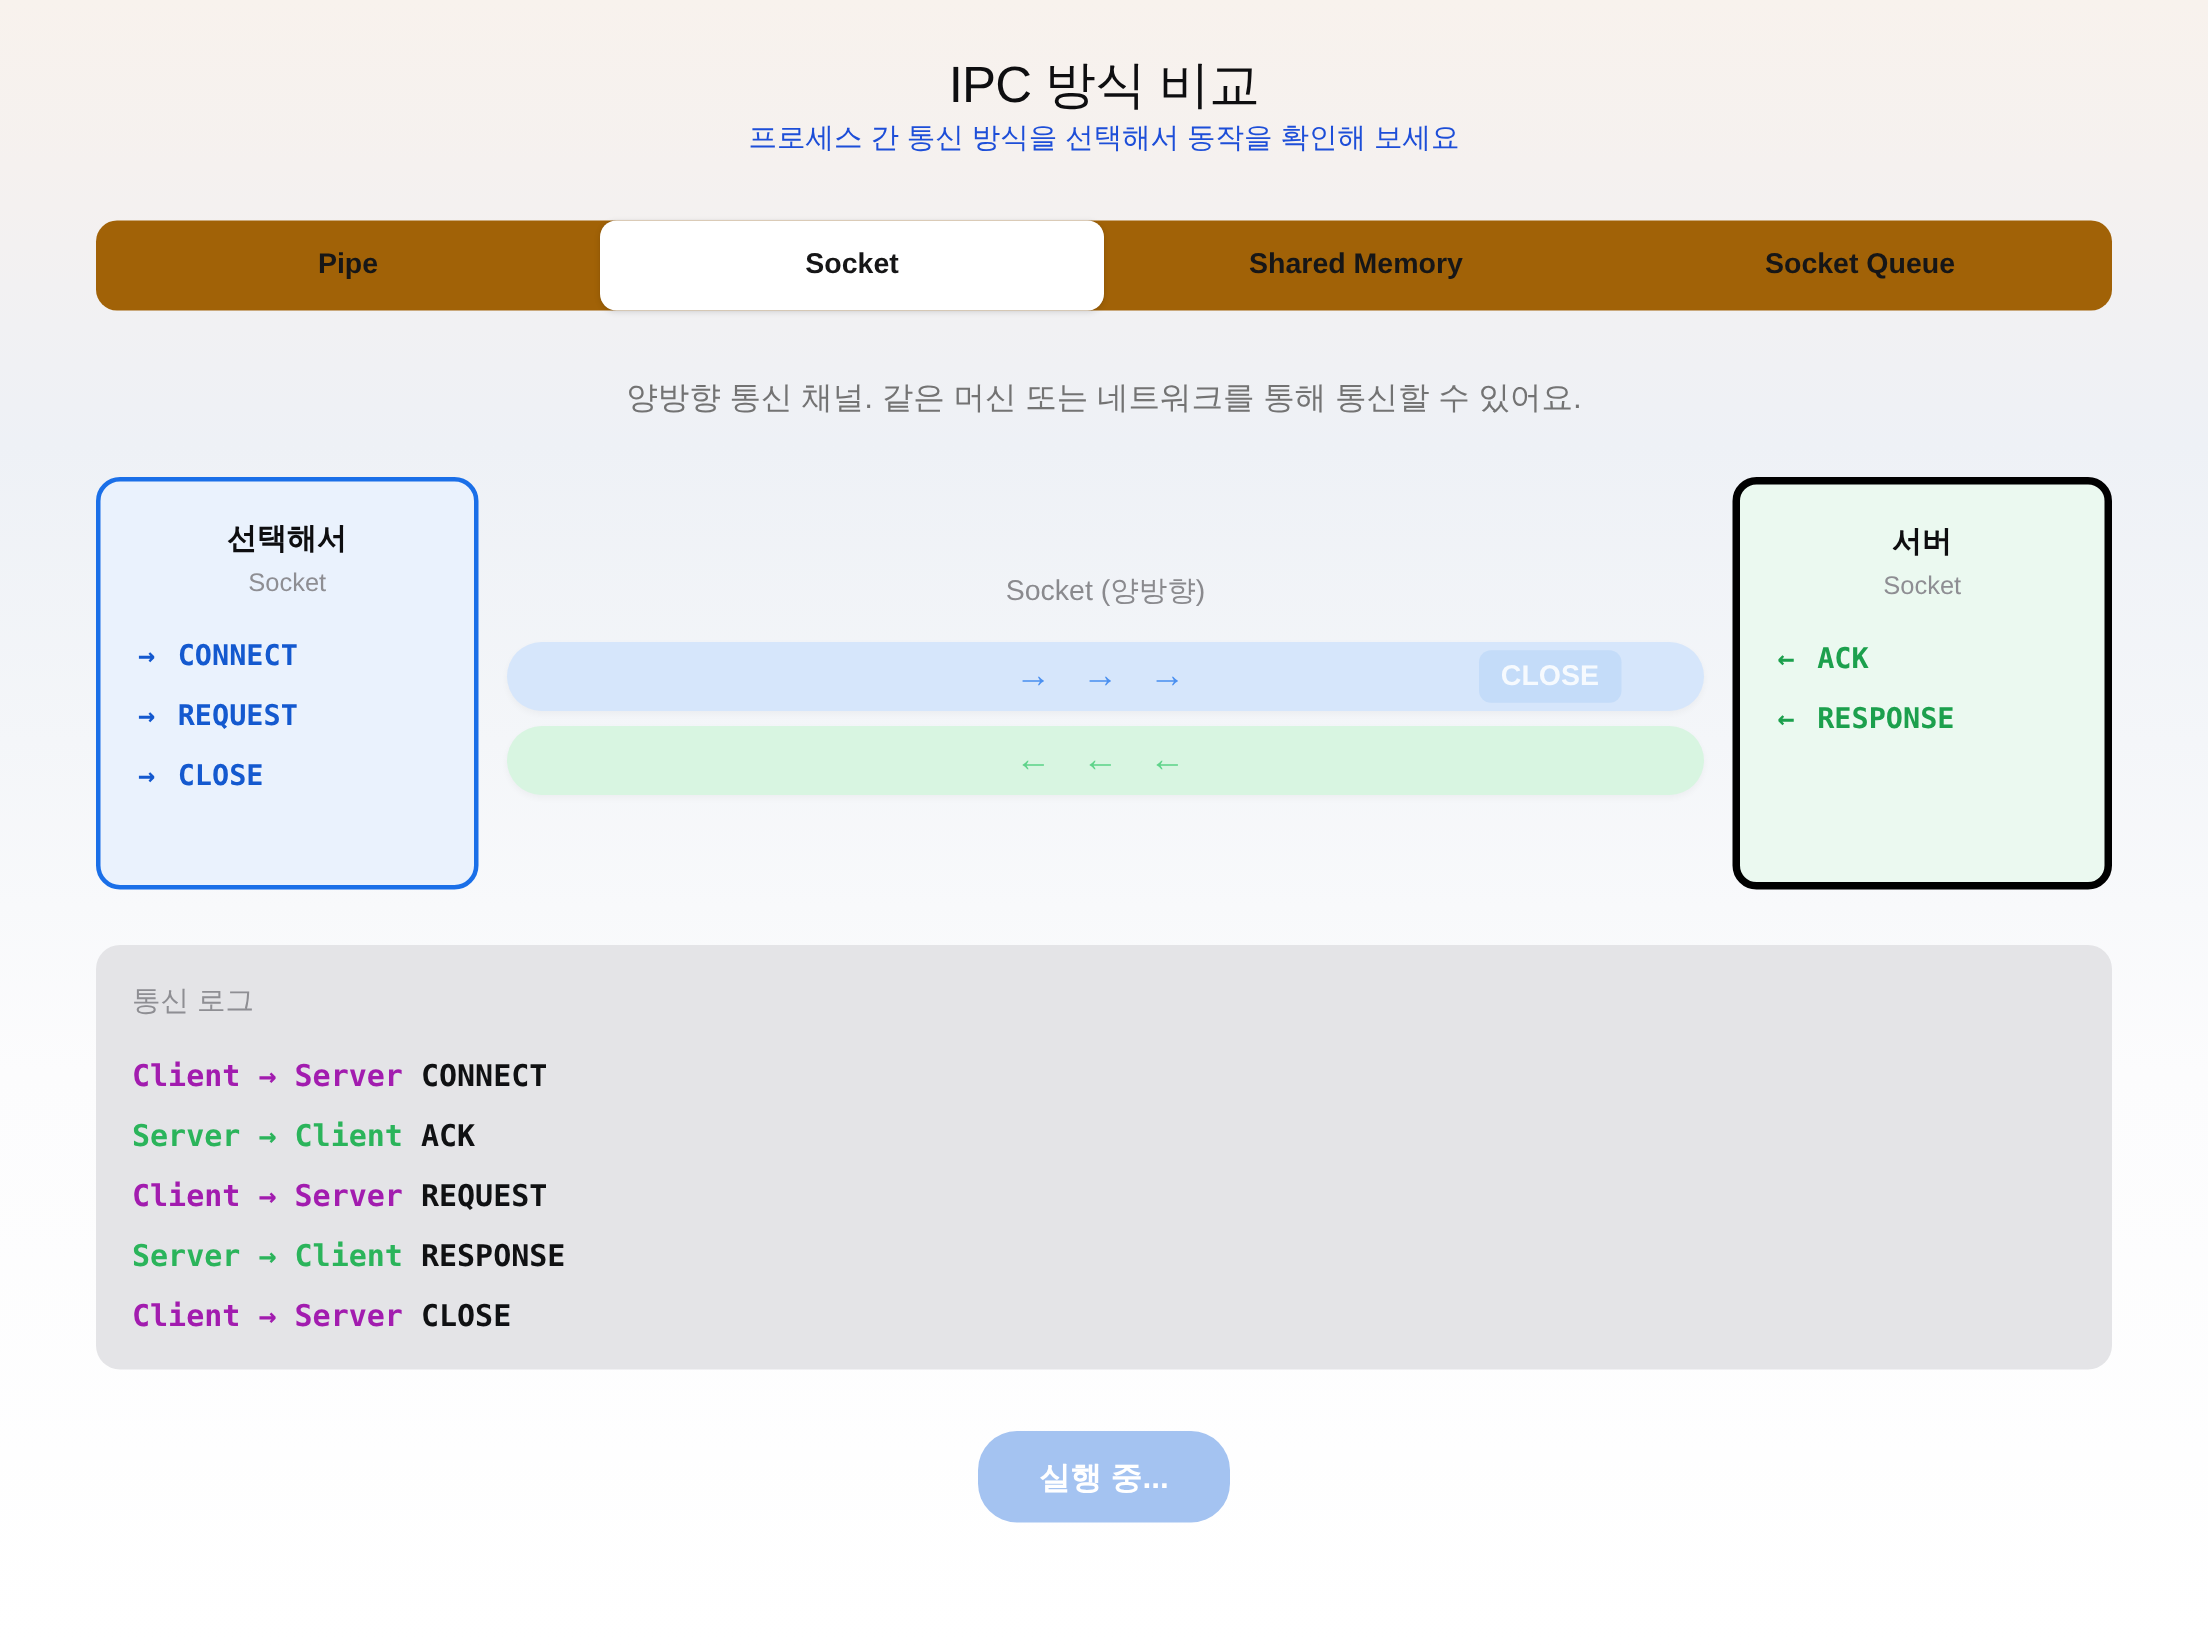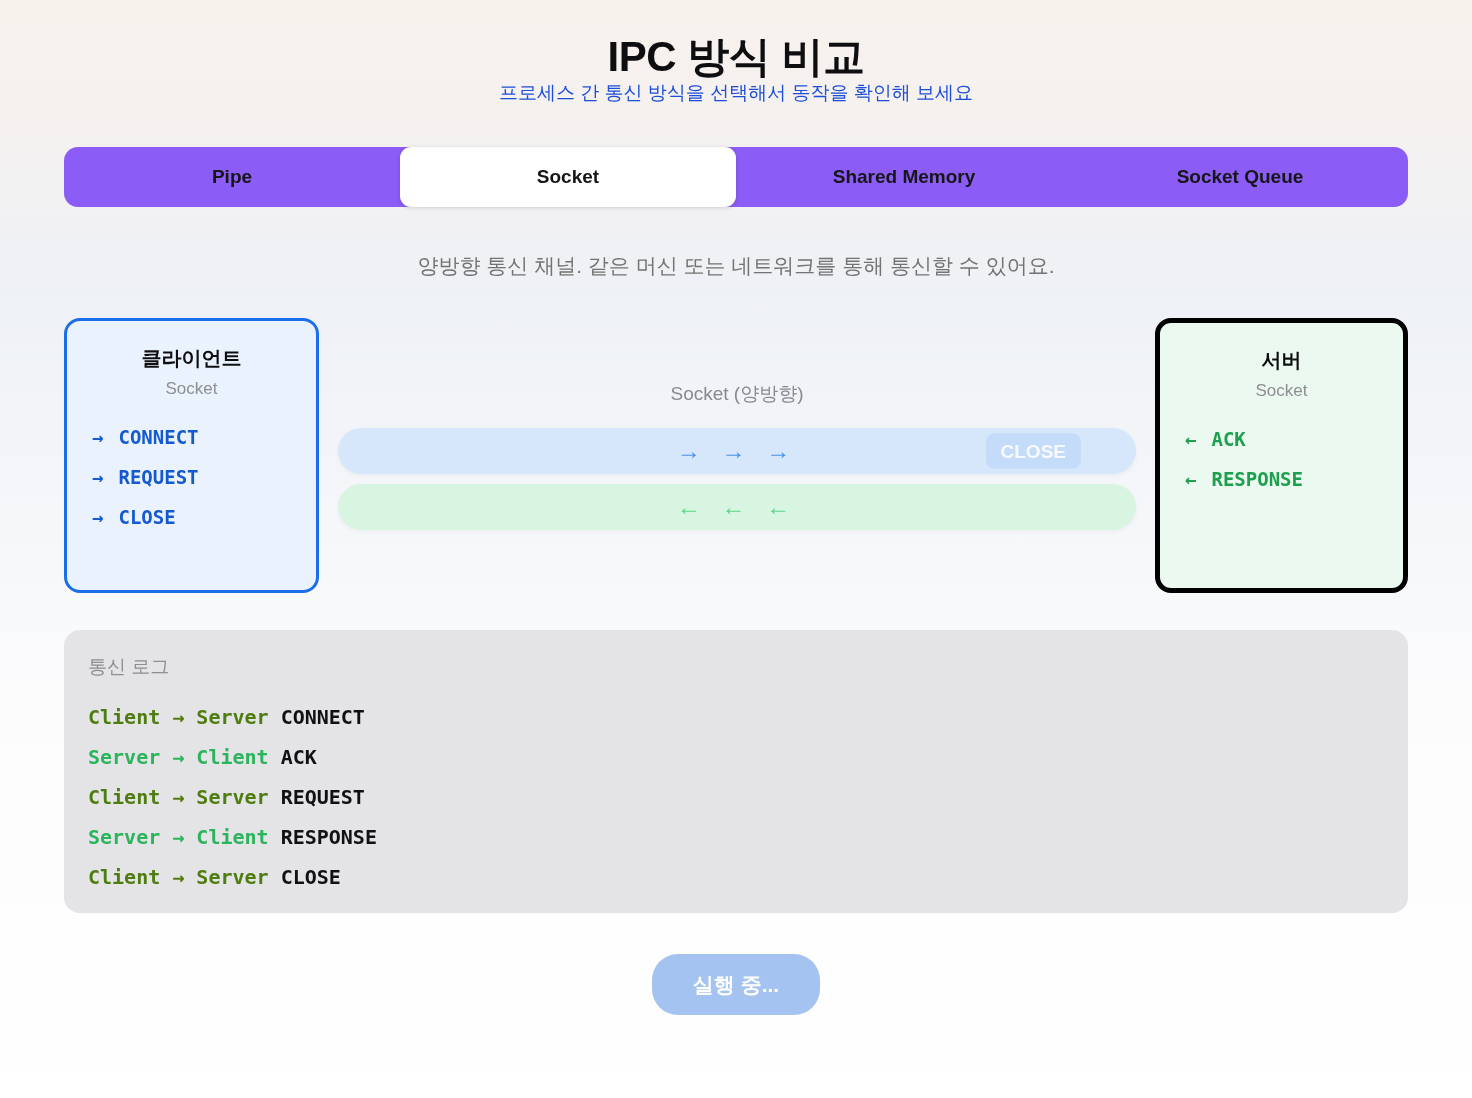--- a/index.html
+++ b/index.html
@@ -9,27 +9,27 @@
     background: linear-gradient(180deg,
       #f8f2ed 0%, #f5f1ef 10%, #eef1f6 27%,
       #f4f6f9 45%, #fcfcfd 65%, #ffffff 100%);
     color: #111;
     overflow: hidden;
   }
   .container { width: 1344px; margin: 0 auto; }
 
   
   .header { padding-top: 34px; text-align: center; }
-  .title { font-size: 42px; font-weight: 700; color: #0e0e10; line-height: 46px; letter-spacing: -0.5px; }
+  .title { font-size: 34px; font-weight: 400; color: #0e0e10; line-height: 46px; letter-spacing: -0.5px; }
   .subtitle { margin-top: 0; font-size: 19px; color: #1d4ed8; line-height: 26px; }
 
   
   .tabbar {
     margin-top: 41px; height: 60px;
-    background: #8b5cf6; border-radius: 14px;
+    background: #a16207; border-radius: 14px;
     display: flex; align-items: stretch; padding: 0;
   }
   .tab {
     flex: 1 1 0; border: none; background: transparent; cursor: pointer;
     font-family: "Liberation Sans", sans-serif;
     font-size: 19px; font-weight: 600; color: #161617;
     border-radius: 11px; display: flex; align-items: center; justify-content: center;
   }
   .tab.selected {
     background: #ffffff;
@@ -84,21 +84,21 @@
     margin-top: 37px; height: 283px;
     background: #e4e4e7; border-radius: 16px;
     padding: 24px 24px 0 24px;
   }
   .log-title { font-size: 19px; color: #8e8e93; }
   .log-lines { margin-top: 17px; }
   .log-line {
     font-family: "DejaVu Sans Mono", "Liberation Mono", monospace;
     font-size: 20px; font-weight: 700; line-height: 40px; white-space: pre;
   }
-  .log-route.c2s { color: #4d7c0f; }
+  .log-route.c2s { color: #a21caf; }
   .log-route.s2c { color: #2bb45b; }
   .log-msg { color: #101113; margin-left: 12px; }
 
   
   .btn-row { margin-top: 41px; display: flex; justify-content: center; }
   .run-btn {
     border: none; min-width: 168px; height: 61px; border-radius: 26px;
     background: #a4c3f1; color: #ffffff;
     font-family: "Liberation Sans", sans-serif;
     font-size: 21px; font-weight: 700; padding: 0 26px; cursor: default;
@@ -119,21 +119,21 @@
     <button class="tab selected">Socket</button>
     <button class="tab">Shared Memory</button>
     <button class="tab">Socket Queue</button>
   </div>
 
   <p class="desc">양방향 통신 채널. 같은 머신 또는 네트워크를 통해 통신할 수 있어요.</p>
 
   <div class="main-row">
 
     <div class="endpoint client">
-      <div class="ep-title">클라이언트</div>
+      <div class="ep-title">선택해서</div>
       <div class="ep-sub">Socket</div>
       <div class="ep-msgs">
         <div class="ep-msg">
           <span class="arrow">→</span>
           <span>CONNECT</span>
         </div>
         <div class="ep-msg">
           <span class="arrow">→</span>
           <span>REQUEST</span>
         </div>

